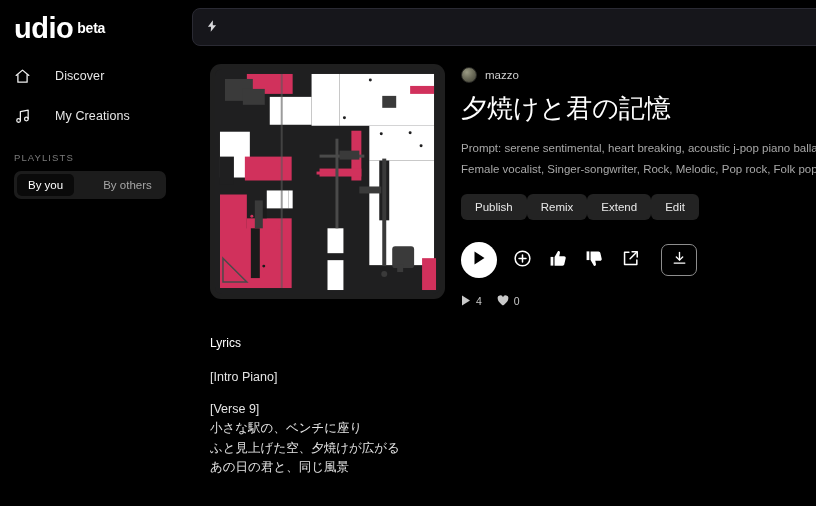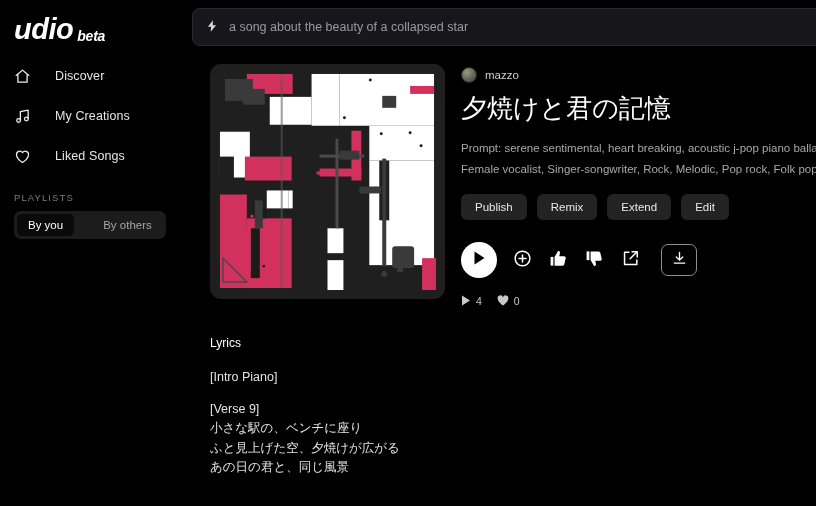--- a/index.html
+++ b/index.html
@@ -13,24 +13,23 @@
 
   
   .sidebar {
     width: 190px; height: 506px;
     background: #000;
     flex: 0 0 190px;
     padding: 0;
     position: relative;
   }
   .logo-row {
-    display: flex; align-items: flex-end;
+    display: flex; align-items: center;
     padding: 12px 0 0 14px;
     height: 44px;
-    font-style: italic;
   }
   .logo-mark {
     font-size: 29px; font-weight: bold; color: #fff;
     letter-spacing: -0.5px; line-height: 1;
     position: relative; display: inline-block;
   }
   .logo-mark::after {
     content: ""; position: absolute;
     left: 2px; top: 1px;
     width: 8px; height: 9px;
@@ -137,21 +136,21 @@
     white-space: nowrap;
   }
   .prompt {
     margin-top: 14px;
     font-size: 11.5px; color: #a8a8a8;
     line-height: 1.85;
     white-space: nowrap;
   }
   .prompt-line { white-space: nowrap; }
 
-  .action-row { display: flex; gap: 10px; margin-top: 14px; }
+  .action-row { display: flex; margin-top: 14px; }
   .action-btn {
     background: #232323;
     color: #e8e8e8;
     font-size: 11.5px;
     border: none; border-radius: 6px;
     padding: 7px 14px;
     cursor: pointer;
     font-family: "Liberation Sans", sans-serif;
   }
 
@@ -217,47 +216,38 @@
       <div class="nav-item">
         <span class="nav-ico">
           <svg viewBox="0 0 24 24" fill="none" stroke="#f0f0f0" stroke-width="1.8" stroke-linecap="round" stroke-linejoin="round">
             <path d="M9 17V5l11-2v12"></path>
               <circle cx="6.5" cy="17.5" r="2.6"></circle>
               <circle cx="17.5" cy="15.5" r="2.6"></circle>
           </svg>
         </span>
         <span class="nav-label">My Creations</span>
       </div>
-      <div class="nav-item">
-        <span class="nav-ico">
-          <svg viewBox="0 0 24 24" fill="none" stroke="#f0f0f0" stroke-width="1.8" stroke-linecap="round" stroke-linejoin="round">
-            <path d="M12 20.5S3.5 14.8 3.5 9.1A4.6 4.6 0 0 1 12 6.6a4.6 4.6 0 0 1 8.5 2.5c0 5.7-8.5 11.4-8.5 11.4z"></path>
-          </svg>
-        </span>
-        <span class="nav-label">Liked Songs</span>
-      </div>
     </nav>
 
     <div class="playlists-title">PLAYLISTS</div>
     <div class="toggle-group">
       <div class="toggle-btn active">By you</div>
       <div class="toggle-btn">By others</div>
     </div>
   </aside>
 
   <main class="main">
 
     <div class="searchbar-wrap">
       <div class="searchbar">
         <span class="bolt-ico">
           <svg viewBox="0 0 24 24" fill="#d8d8dc">
               <path d="M13.5 2 5 13.2h5.4L9.8 22 19 10.5h-5.6z"></path>
             </svg>
         </span>
-        <span class="search-text">a song about the beauty of a collapsed star</span>
       </div>
     </div>
 
     <div class="content">
 
       <div class="art-frame">
         <div class="art">
           <svg viewBox="0 0 226 226" preserveAspectRatio="none">
             <rect x="0" y="0" width="226" height="226" fill="#1f1f20"></rect>
 

